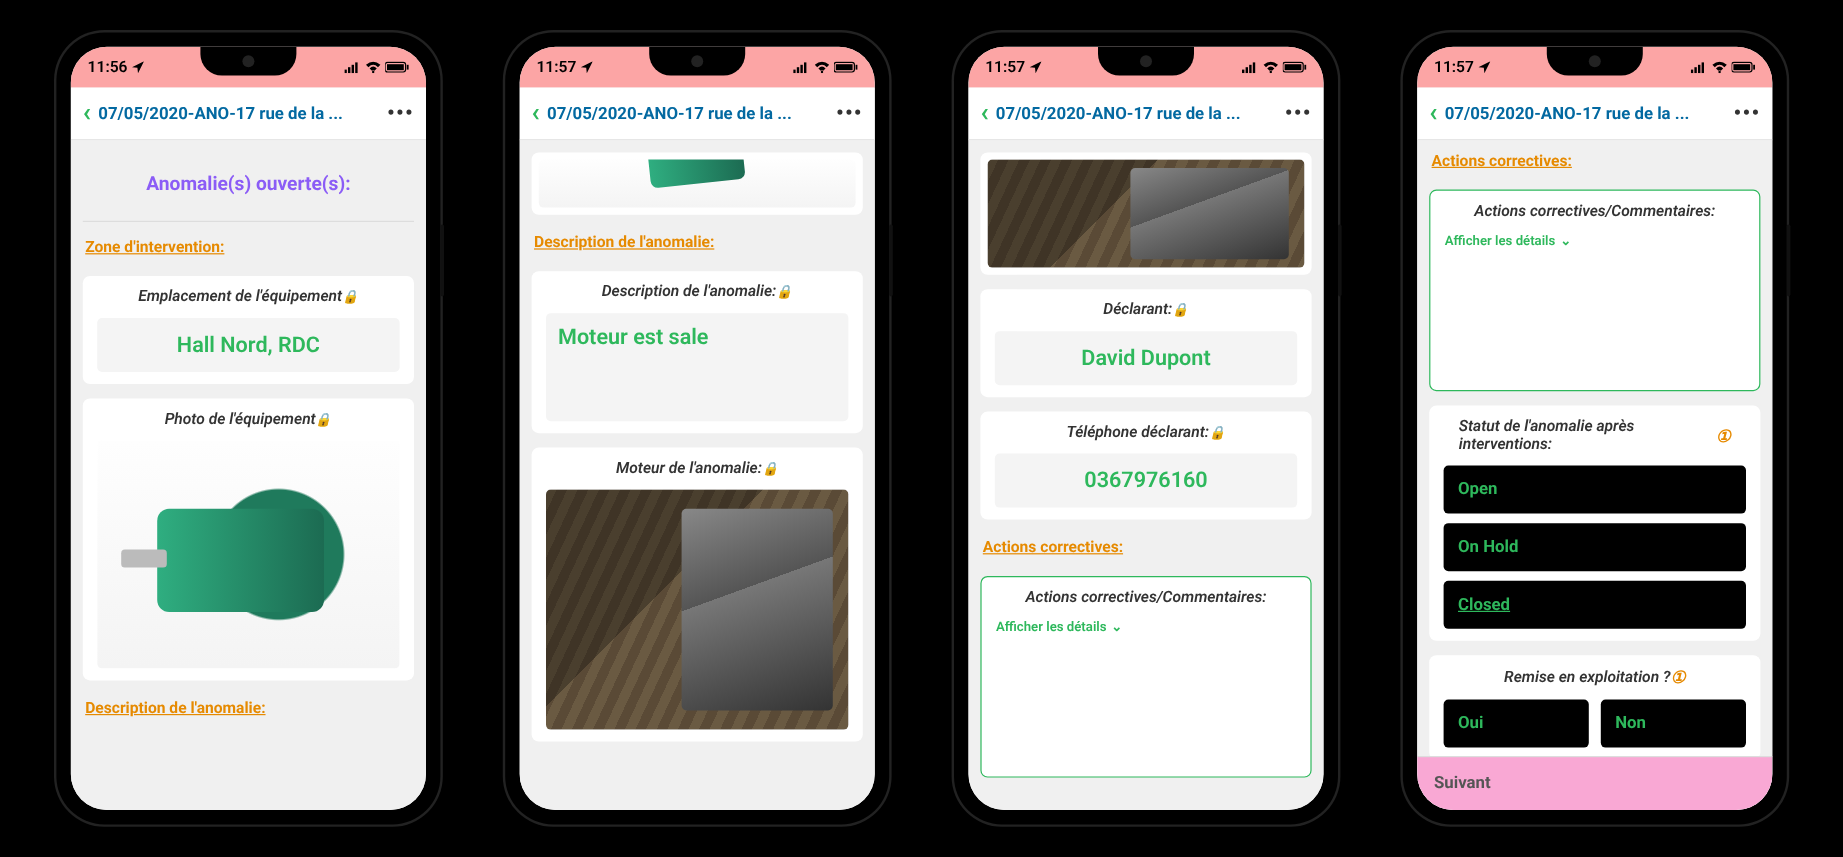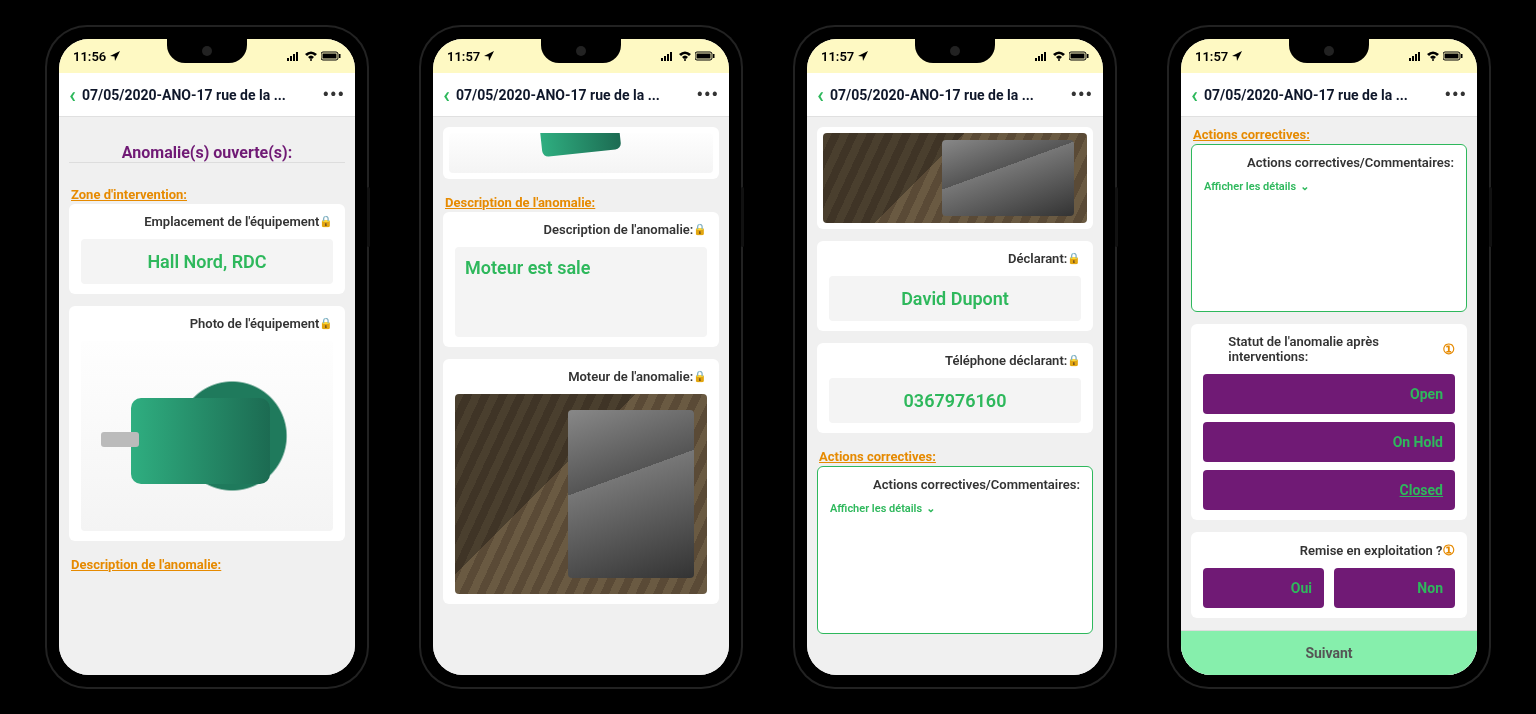--- a/index.html
+++ b/index.html
@@ -45,21 +45,21 @@
     background: #000;
     border-radius: 0 0 18px 18px;
     z-index: 10;
     display:flex; align-items:center; justify-content:center;
   }
   .notch::before{
     content:""; width:10px; height:10px; background:#222; border-radius:50%;
   }
   .statusbar {
     height: 34px;
-    background: #fef9c3;
+    background: #fca5a5;
     display: flex;
     justify-content: space-between;
     align-items: center;
     padding: 0 14px;
     font-size: 13px;
     font-weight: 600;
     color: #000;
     flex-shrink:0;
   }
   .statusbar .left { display:flex; align-items:center; gap:4px;}
@@ -68,62 +68,63 @@
     height: 44px;
     background: #fff;
     border-bottom: 1px solid #e0e0e0;
     display: flex;
     align-items: center;
     padding: 0 10px;
     gap: 6px;
     flex-shrink:0;
   }
   .back-chevron { color:#2eb85c; font-size:22px; font-weight:bold; }
-  .appbar-title { flex:1; font-size:14px; font-weight:700; color:#0f172a; white-space:nowrap; overflow:hidden; text-overflow:ellipsis;}
+  .appbar-title { flex:1; font-size:14px; font-weight:700; color:#0369a1; white-space:nowrap; overflow:hidden; text-overflow:ellipsis;}
   .more { font-size:18px; font-weight:bold; color:#333; letter-spacing:1px;}
   .content {
     flex:1;
     overflow:hidden;
     padding: 10px;
     background:#f0f0f0;
   }
   .page-title {
     text-align:center;
     font-size:16px;
     font-weight:700;
-    color:#701a75;
-    padding: 16px 0 0;
+    color:#8b5cf6;
+    padding: 16px 0 22px;
     border-bottom:1px solid #ddd;
-    margin-bottom:20px;
+    margin-bottom:10px;
   }
   .section-link {
     color:#e68a00;
     font-size:13px;
     font-weight:700;
     text-decoration:underline;
-    padding:4px 2px 2px;
+    padding:4px 2px 16px;
     display:block;
   }
   .card {
     background:#fff;
     border-radius:6px;
     padding:10px 12px;
     margin-bottom:12px;
   }
   .card.outlined {
     border:1.5px solid #2eb85c;
   }
   .field-label {
     font-size:13px;
     font-weight:600;
     color:#333;
     display:flex;
-    justify-content:flex-end;
+    justify-content:center;
     align-items:center;
     margin-bottom:10px;
+    font-style:italic;
   }
   .lock { color:#555; font-size:11px; }
   .warn { color:#e68a00; font-size:14px; font-weight:bold;}
   .value-box {
     background:#f4f4f4;
     border-radius:4px;
     padding:12px 8px;
     text-align:center;
     color:#2eb85c;
     font-size:18px;
@@ -138,36 +139,36 @@
     align-items:flex-end;
     gap:4px;
     margin-bottom:8px;
   }
   .empty-area {
     background:#fff;
     border-radius:4px;
     min-height:100px;
   }
   .option-btn {
-    background:#701a75;
+    background:#000000;
     border-radius:4px;
     padding:12px;
-    text-align:right;
+    text-align:left;
     color:#2eb85c;
     font-size:14px;
     font-weight:700;
     margin-bottom:8px;
   }
   .option-row { display:flex; gap:10px; }
   .option-row .option-btn { flex:1; margin-bottom:0;}
   .footer-btn {
     position:absolute;
     bottom:0; left:0; right:0;
-    background:#86efac;
-    text-align:center;
+    background:#f9a8d4;
+    text-align:left;
     padding:14px;
     font-size:14px;
     font-weight:700;
     color:#555;
     border-top:1px solid #ddd;
   }
   
   .img-ph {
     width:100%;
     border-radius:4px;

